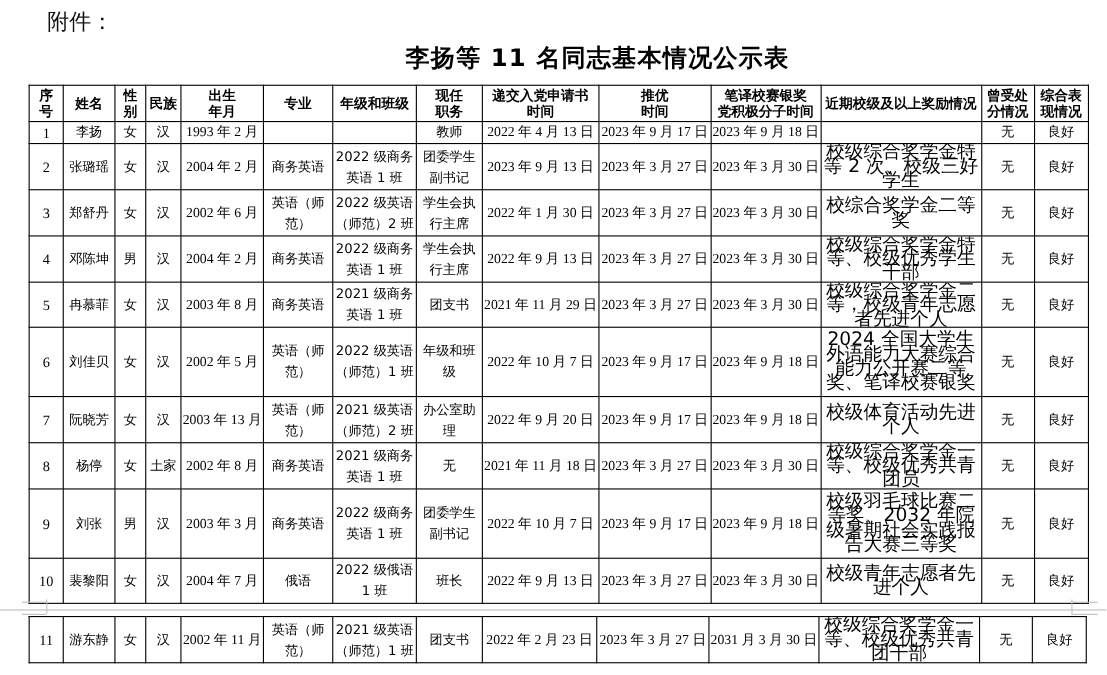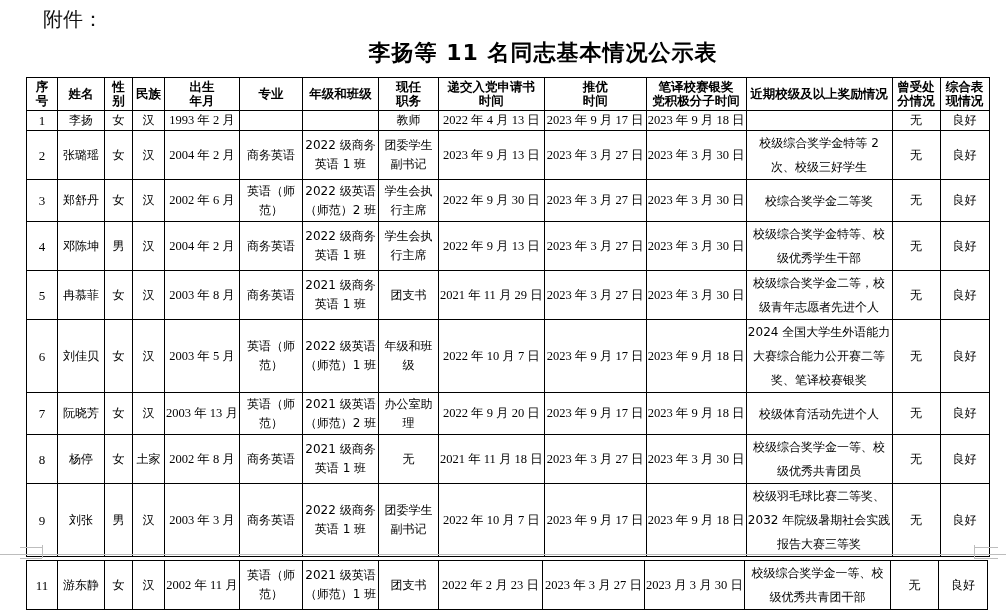--- a/index.html
+++ b/index.html
@@ -9,21 +9,21 @@
             font-family: "DejaVu Sans", sans-serif; color: #111; }
   .title { position: absolute; left: 0; width: 1006px; top: 38px; text-align: center;
            font-size: 22px; font-weight: bold; font-family: "DejaVu Sans", sans-serif; letter-spacing: 1px; margin-left: 40px; }
   table { position: absolute; left: 26px; border-collapse: collapse; table-layout: fixed; }
   td, th { border: 1.5px solid #000; text-align: center; vertical-align: middle;
            padding: 0 1px; font-size: 12px; line-height: 19px; font-weight: normal;
            font-family: "DejaVu Sans", sans-serif; overflow: hidden; }
   th { font-weight: bold; font-size: 12.5px; line-height: 14px; }
   td.num { font-family: "Liberation Serif", serif; font-size: 13px; }
   td.date { font-family: "Liberation Serif", "DejaVu Serif", serif; font-size: 12.5px; white-space: nowrap; }
-  td.award { font-size: 12px; line-height: 24px; }
+  td.award { font-size: 17px; line-height: 13px; }
   #t1 { top: 77px; }
   #t2 { top: 560px; }
   .pb-line { position: absolute; height: 0; border-top: 1px solid #bdbdbd; }
   .pb-corner { position: absolute; border-color: #bdbdbd; border-style: solid; }
 </style>
 </head>
 <body>
 
 <div class="attach">附件：</div>
 <div class="title">李扬等 11 名同志基本情况公示表</div>
@@ -98,21 +98,21 @@
   </tr>
       <tr style="height: 42px;">
     <td class="num">3</td>
     <td>郑舒丹</td>
     <td>女</td>
     <td>汉</td>
     <td class="date">2002 年 6 月</td>
     <td>英语（师范）</td>
     <td>2022 级英语（师范）2 班</td>
     <td>学生会执行主席</td>
-    <td class="date">2022 年 9 月 30 日</td>
+    <td class="date">2022 年 1 月 30 日</td>
     <td class="date">2023 年 3 月 27 日</td>
     <td class="date">2023 年 3 月 30 日</td>
     <td class="award">校综合奖学金二等奖</td>
     <td>无</td>
     <td>良好</td>
   </tr>
       <tr style="height: 42px;">
     <td class="num">4</td>
     <td>邓陈坤</td>
     <td>男</td>
@@ -142,21 +142,21 @@
     <td class="date">2023 年 3 月 30 日</td>
     <td class="award">校级综合奖学金二等，校级青年志愿者先进个人</td>
     <td>无</td>
     <td>良好</td>
   </tr>
       <tr style="height: 63px;">
     <td class="num">6</td>
     <td>刘佳贝</td>
     <td>女</td>
     <td>汉</td>
-    <td class="date">2003 年 5 月</td>
+    <td class="date">2002 年 5 月</td>
     <td>英语（师范）</td>
     <td>2022 级英语（师范）1 班</td>
     <td>年级和班级</td>
     <td class="date">2022 年 10 月 7 日</td>
     <td class="date">2023 年 9 月 17 日</td>
     <td class="date">2023 年 9 月 18 日</td>
     <td class="award">2024 全国大学生外语能力大赛综合能力公开赛二等奖、笔译校赛银奖</td>
     <td>无</td>
     <td>良好</td>
   </tr>
@@ -198,20 +198,36 @@
     <td>男</td>
     <td>汉</td>
     <td class="date">2003 年 3 月</td>
     <td>商务英语</td>
     <td>2022 级商务英语 1 班</td>
     <td>团委学生副书记</td>
     <td class="date">2022 年 10 月 7 日</td>
     <td class="date">2023 年 9 月 17 日</td>
     <td class="date">2023 年 9 月 18 日</td>
     <td class="award">校级羽毛球比赛二等奖、2032 年院级暑期社会实践报告大赛三等奖</td>
+    <td>无</td>
+    <td>良好</td>
+  </tr>
+      <tr style="height: 41px;">
+    <td class="num">10</td>
+    <td>裴黎阳</td>
+    <td>女</td>
+    <td>汉</td>
+    <td class="date">2004 年 7 月</td>
+    <td>俄语</td>
+    <td>2022 级俄语 1 班</td>
+    <td>班长</td>
+    <td class="date">2022 年 9 月 13 日</td>
+    <td class="date">2023 年 3 月 27 日</td>
+    <td class="date">2023 年 3 月 30 日</td>
+    <td class="award">校级青年志愿者先进个人</td>
     <td>无</td>
     <td>良好</td>
   </tr>
     </tbody>
 </table>
 
 <div class="pb-line" style="left:0; width:1006px; top:554px;"></div>
 <div class="pb-line" style="left:20px; width:22px; top:547px;"></div>
 <div class="pb-line" style="left:20px; width:22px; top:558px;"></div>
 <div class="pb-corner" style="left:42px; top:545px; width:0; height:13px; border-width:0 0 0 1px;"></div>
@@ -241,19 +257,19 @@
     <td class="num">11</td>
     <td>游东静</td>
     <td>女</td>
     <td>汉</td>
     <td class="date">2002 年 11 月</td>
     <td>英语（师范）</td>
     <td>2021 级英语（师范）1 班</td>
     <td>团支书</td>
     <td class="date">2022 年 2 月 23 日</td>
     <td class="date">2023 年 3 月 27 日</td>
-    <td class="date">2023 月 3 月 30 日</td>
+    <td class="date">2031 月 3 月 30 日</td>
     <td class="award">校级综合奖学金一等、校级优秀共青团干部</td>
     <td>无</td>
     <td>良好</td>
   </tr>
     </tbody>
 </table>
 
 </body></html>

